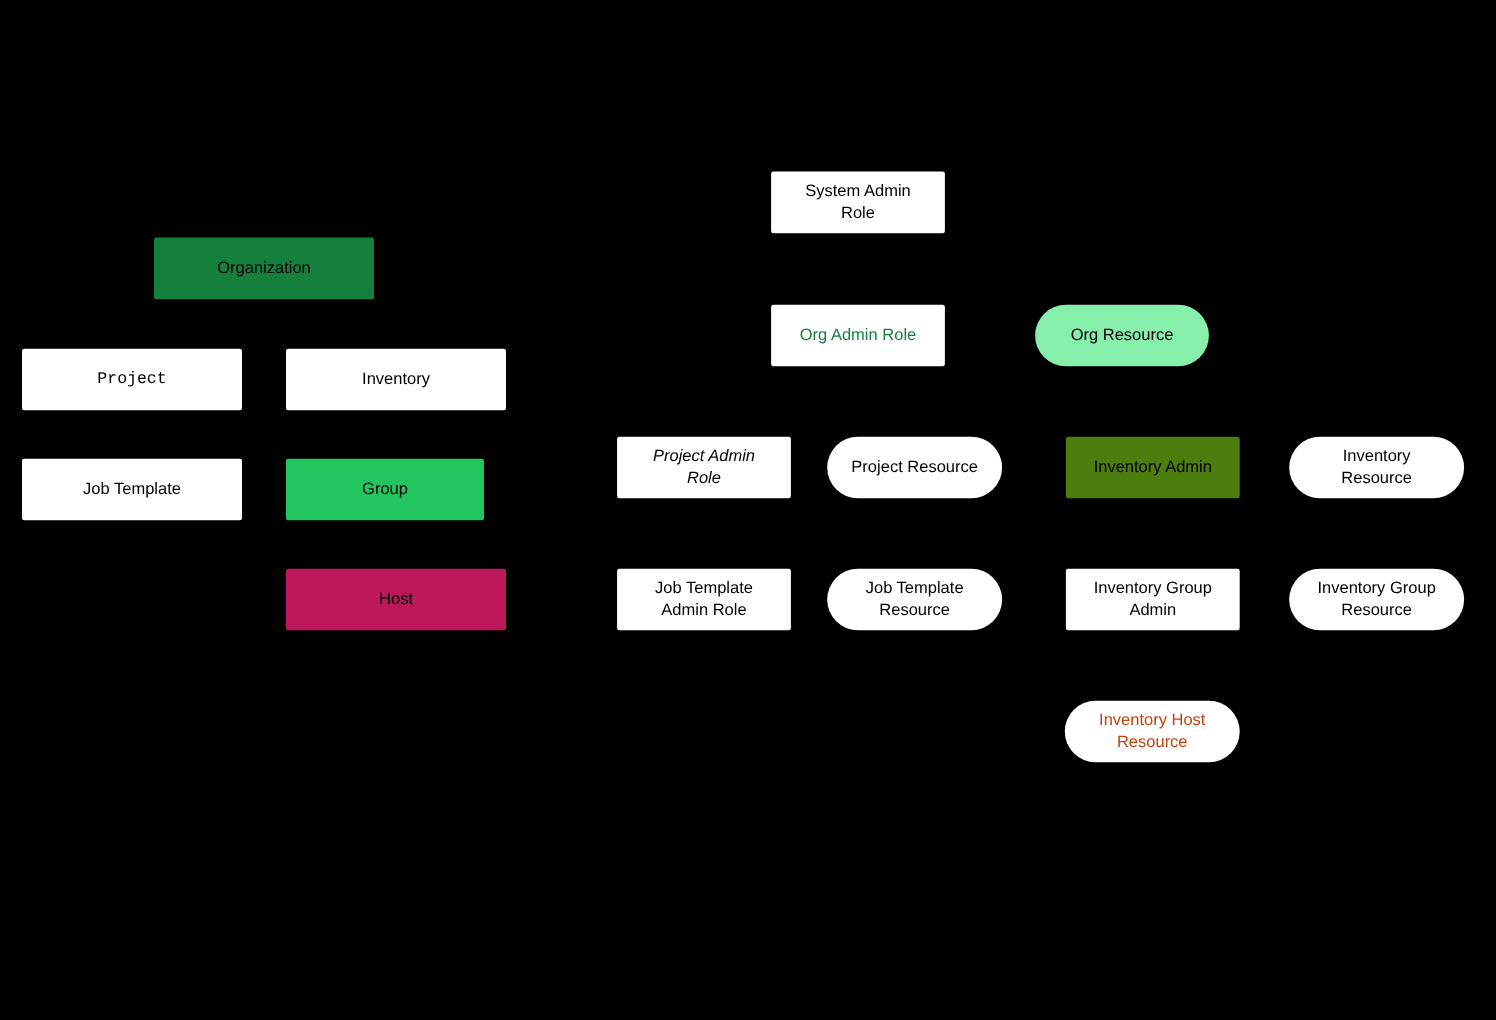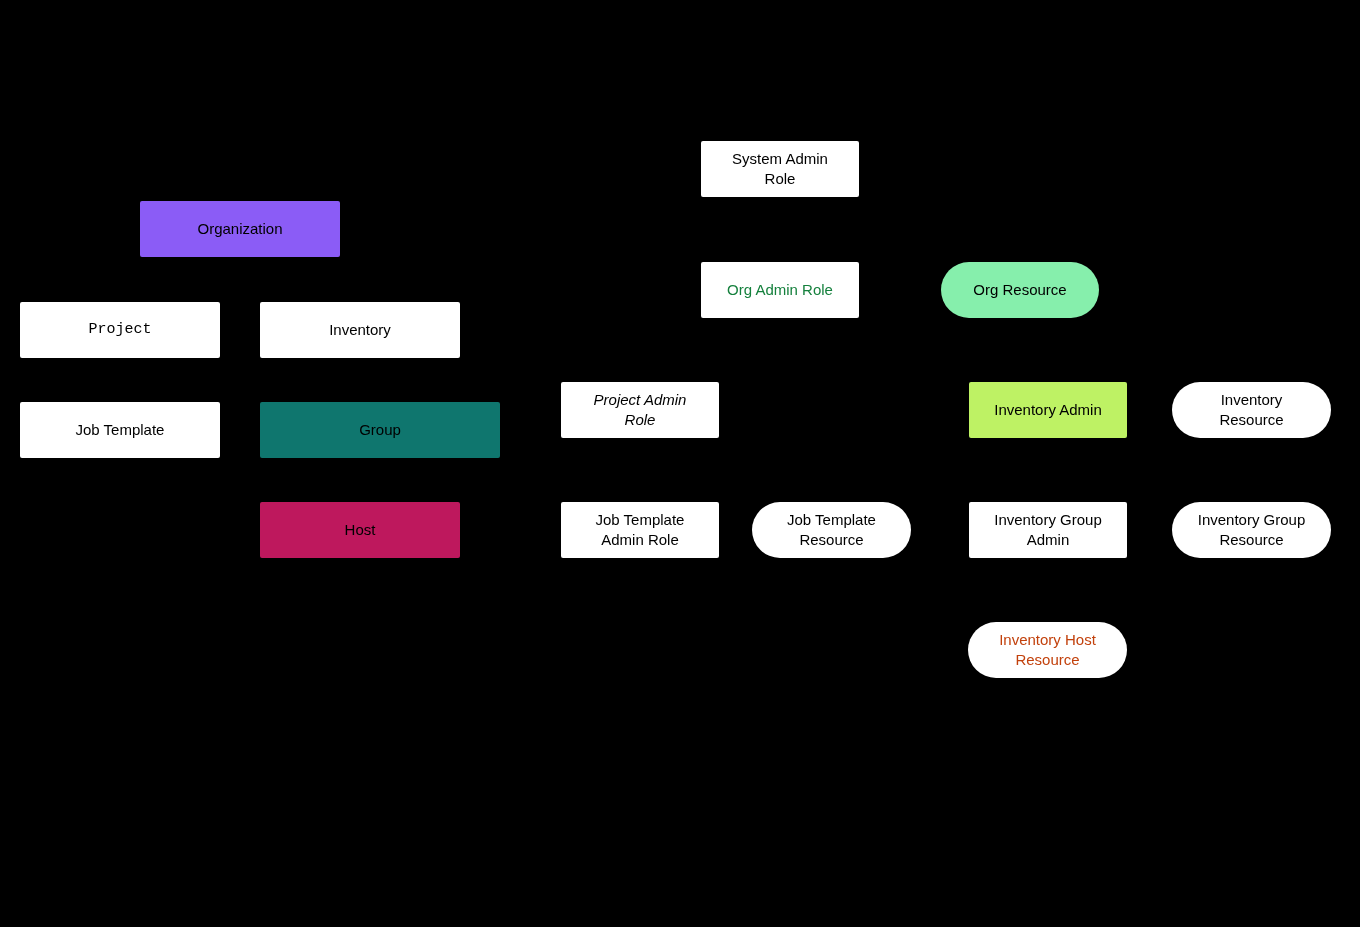--- a/index.html
+++ b/index.html
@@ -21,45 +21,47 @@
     color: #000000;
     display: flex;
     align-items: center;
     justify-content: center;
     text-align: center;
     font-size: 15px;
     line-height: 20px;
     box-sizing: border-box;
     padding: 2px 18px;
     white-space: pre-line;
+    margin-top: 15px;
   }
   .rect {
     border-radius: 2px;
   }
   .round {
     border-radius: 999px;
   }
 </style>
 </head>
 <body>
 
 <div id="canvas" style="background: rgb(0, 0, 0);">
-    <div class="node rect" style="left: 140px; top: 201px; width: 200px; height: 56px; background: #8b5cf6; color: rgb(0, 0, 0);">Organization</div>
+    <div class="node rect" style="left: 140px; top: 201px; width: 200px; height: 56px; background: #15803d; color: rgb(0, 0, 0);">Organization</div>
     <div class="node rect" style="left: 20px; top: 302px; width: 200px; height: 56px; background: rgb(255, 255, 255); color: rgb(0, 0, 0); font-family: Liberation Mono, monospace;">Project</div>
     <div class="node rect" style="left: 260px; top: 302px; width: 200px; height: 56px; background: rgb(255, 255, 255); color: rgb(0, 0, 0);">Inventory</div>
     <div class="node rect" style="left: 20px; top: 402px; width: 200px; height: 56px; background: rgb(255, 255, 255); color: rgb(0, 0, 0);">Job Template</div>
-    <div class="node rect" style="left: 260px; top: 402px; width: 240px; height: 56px; background: #0f766e; color: rgb(0, 0, 0);">Group</div>
+    <div class="node rect" style="left: 260px; top: 402px; width: 180px; height: 56px; background: #22c55e; color: rgb(0, 0, 0);">Group</div>
     <div class="node rect" style="left: 260px; top: 502px; width: 200px; height: 56px; background: #be185d; color: rgb(0, 0, 0);">Host</div>
     <div class="node rect" style="left: 701px; top: 141px; width: 158px; height: 56px; background: rgb(255, 255, 255); color: rgb(0, 0, 0);">System Admin
 Role</div>
     <div class="node rect" style="left: 701px; top: 262px; width: 158px; height: 56px; background: rgb(255, 255, 255); color: #15803d;">Org Admin Role</div>
     <div class="node round" style="left: 941px; top: 262px; width: 158px; height: 56px; background: #86efac; color: rgb(0, 0, 0);">Org Resource</div>
     <div class="node rect" style="left: 561px; top: 382px; width: 158px; height: 56px; background: rgb(255, 255, 255); color: rgb(0, 0, 0); font-style: italic;">Project Admin
 Role</div>
-    <div class="node rect" style="left: 969px; top: 382px; width: 158px; height: 56px; background: #bef264; color: rgb(0, 0, 0);">Inventory Admin</div>
+    <div class="node round" style="left: 752px; top: 382px; width: 159px; height: 56px; background: rgb(255, 255, 255); color: rgb(0, 0, 0);">Project Resource</div>
+    <div class="node rect" style="left: 969px; top: 382px; width: 158px; height: 56px; background: #4d7c0f; color: rgb(0, 0, 0);">Inventory Admin</div>
     <div class="node round" style="left: 1172px; top: 382px; width: 159px; height: 56px; background: rgb(255, 255, 255); color: rgb(0, 0, 0);">Inventory
 Resource</div>
     <div class="node rect" style="left: 561px; top: 502px; width: 158px; height: 56px; background: rgb(255, 255, 255); color: rgb(0, 0, 0);">Job Template
 Admin Role</div>
     <div class="node round" style="left: 752px; top: 502px; width: 159px; height: 56px; background: rgb(255, 255, 255); color: rgb(0, 0, 0);">Job Template
 Resource</div>
     <div class="node rect" style="left: 969px; top: 502px; width: 158px; height: 56px; background: rgb(255, 255, 255); color: rgb(0, 0, 0);">Inventory Group
 Admin</div>
     <div class="node round" style="left: 1172px; top: 502px; width: 159px; height: 56px; background: rgb(255, 255, 255); color: rgb(0, 0, 0);">Inventory Group
 Resource</div>

